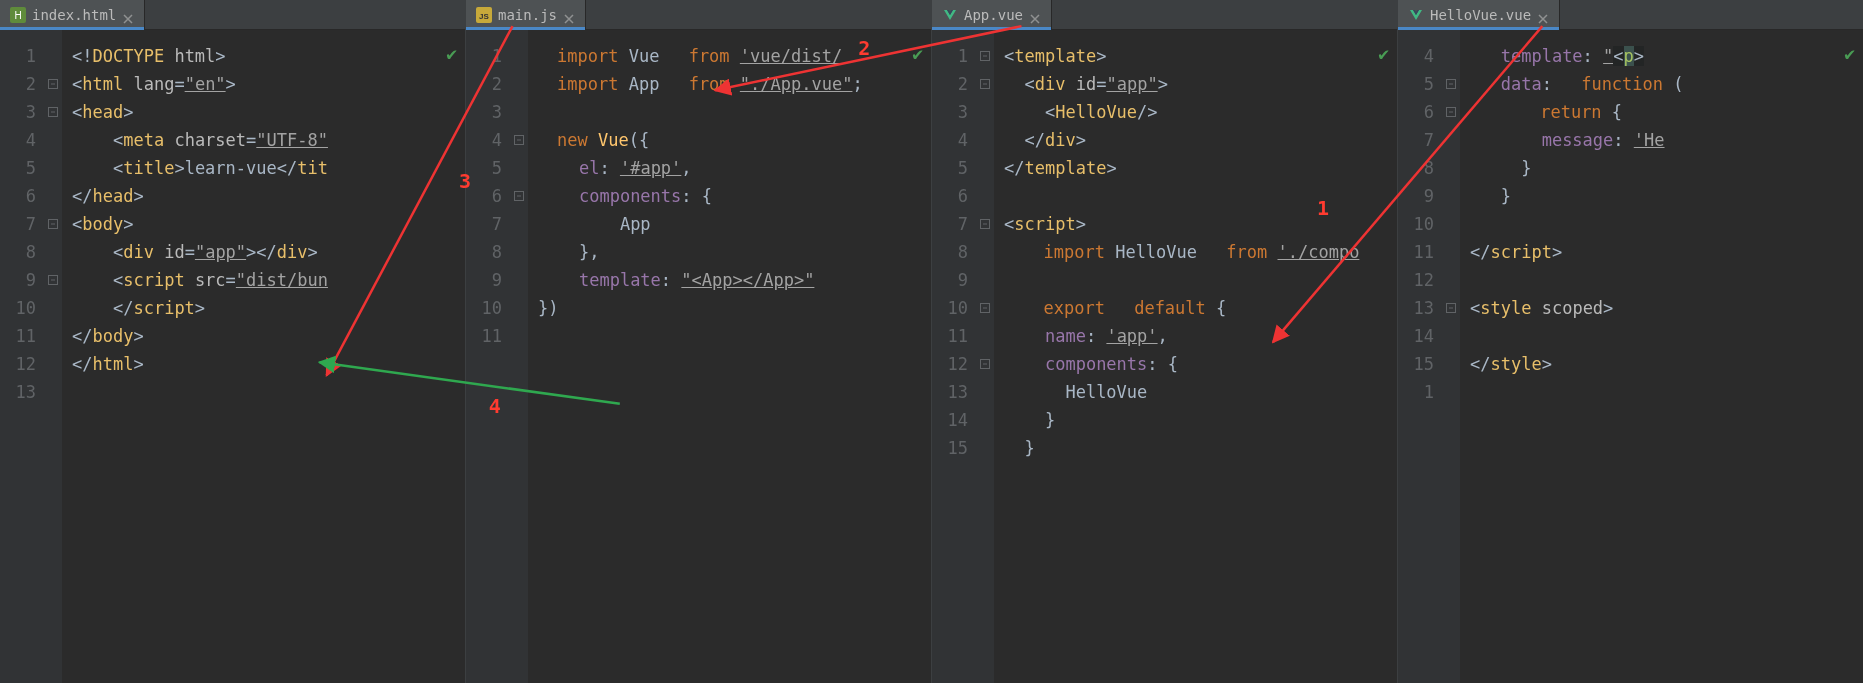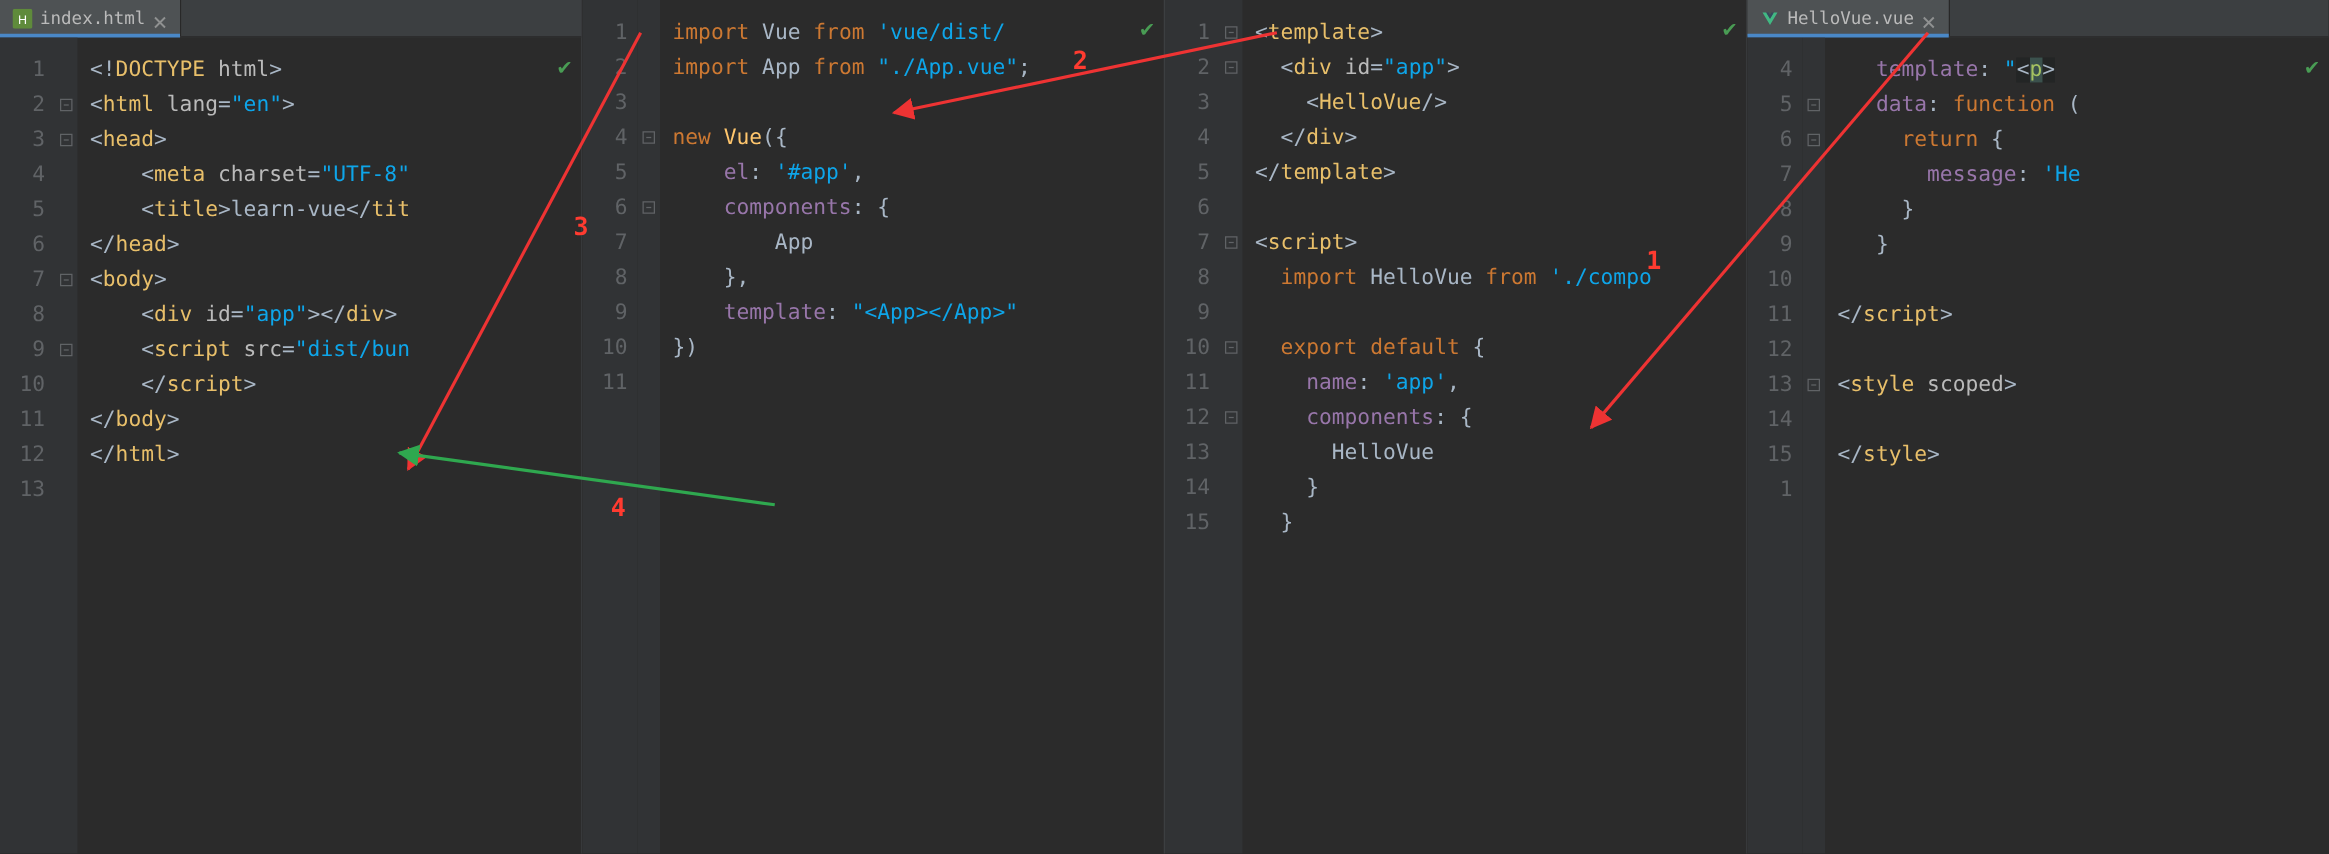--- a/index.html
+++ b/index.html
@@ -107,24 +107,24 @@
     flex: 1;
     padding: 12px 8px 12px 10px;
     white-space: pre;
     overflow: hidden;
     line-height: 28px;
     position: relative;
   }
   .gutter .ln { height: 28px; line-height:28px; }
 
   
-  .tok-key   { color: #cc7832; }   
+  .tok-key   { color: #cc7832; margin-left: 19px; }   
   .tok-tag   { color: #e8bf6a; margin-top: 14px; }   
   .tok-attr  { color: #bababa; }
-  .tok-str   { color: #0ea5e9; }
+  .tok-str   { color: #a3a3a3; text-decoration: underline; }
   .tok-pun   { color: #a9b7c6; }
   .tok-id    { color: #a9b7c6; }
   .tok-prop  { color: #9876aa; }
   .tok-fn    { color: #ffc66d; }
   .bg-tag    { background:#232525; }
   .bg-attr   { background:#3b514d; color:#a5c261; }
 
   
   .inspect-ok {
     position:absolute;
@@ -204,20 +204,34 @@
           </div>
           <div class="fr"></div>
           <div class="fr"></div>
           <div class="fr"></div>
           <div class="fr"></div>
         </div>
         <div class="code"><div><span class="tok-pun">&lt;!</span><span class="tok-tag">DOCTYPE</span> <span class="tok-attr">html</span><span class="tok-pun">&gt;</span></div><div><span class="tok-pun">&lt;</span><span class="tok-tag">html</span> <span class="tok-attr">lang</span>=<span class="tok-str">"en"</span><span class="tok-pun">&gt;</span></div><div><span class="tok-pun">&lt;</span><span class="tok-tag">head</span><span class="tok-pun">&gt;</span></div><div>    <span class="tok-pun">&lt;</span><span class="tok-tag">meta</span> <span class="tok-attr">charset</span>=<span class="tok-str">"UTF-8"</span></div><div>    <span class="tok-pun">&lt;</span><span class="tok-tag">title</span><span class="tok-pun">&gt;</span>learn-vue<span class="tok-pun">&lt;/</span><span class="tok-tag">tit</span></div><div><span class="tok-pun">&lt;/</span><span class="tok-tag">head</span><span class="tok-pun">&gt;</span></div><div><span class="tok-pun">&lt;</span><span class="tok-tag">body</span><span class="tok-pun">&gt;</span></div><div>    <span class="tok-pun">&lt;</span><span class="tok-tag">div</span> <span class="tok-attr">id</span>=<span class="tok-str">"app"</span><span class="tok-pun">&gt;&lt;/</span><span class="tok-tag">div</span><span class="tok-pun">&gt;</span></div><div>    <span class="tok-pun">&lt;</span><span class="tok-tag">script</span> <span class="tok-attr">src</span>=<span class="tok-str">"dist/bun</span></div><div>    <span class="tok-pun">&lt;/</span><span class="tok-tag">script</span><span class="tok-pun">&gt;</span></div><div><span class="tok-pun">&lt;/</span><span class="tok-tag">body</span><span class="tok-pun">&gt;</span></div><div><span class="tok-pun">&lt;/</span><span class="tok-tag">html</span><span class="tok-pun">&gt;</span></div><div>&nbsp;</div><div class="inspect-ok">✔</div></div>
       </div>
     </div>
     <div class="pane">
+      <div class="tabbar">
+        <div class="tab active">
+          <span class="filetype-icon">
+            <svg viewBox="0 0 16 16">
+              <rect width="16" height="16" rx="2" fill="#c7a93a"></rect>
+              <text x="8" y="12" text-anchor="middle" font-size="8" fill="#333" font-family="sans-serif" font-weight="bold">JS</text>
+            </svg>
+          </span>
+          <span class="label">main.js</span>
+          <span class="close-icon"><svg viewBox="0 0 12 12">
+              <path d="M2 2 L10 10 M10 2 L2 10" stroke="#bbbbbb" stroke-width="1.5"></path>
+            </svg></span>
+        </div>
+      </div>
       <div class="editor">
         <div class="gutter">
           <div class="ln">1</div>
           <div class="ln">2</div>
           <div class="ln">3</div>
           <div class="ln">4</div>
           <div class="ln">5</div>
           <div class="ln">6</div>
           <div class="ln">7</div>
           <div class="ln">8</div>
@@ -239,20 +253,34 @@
           <div class="fr"></div>
           <div class="fr"></div>
           <div class="fr"></div>
           <div class="fr"></div>
           <div class="fr"></div>
         </div>
         <div class="code"><div><span class="tok-key">import</span> <span class="tok-id">Vue</span> <span class="tok-key">from</span> <span class="tok-str">'vue/dist/</span></div><div><span class="tok-key">import</span> <span class="tok-id">App</span> <span class="tok-key">from</span> <span class="tok-str">"./App.vue"</span>;</div><div>&nbsp;</div><div><span class="tok-key">new</span> <span class="tok-fn">Vue</span>({</div><div>    <span class="tok-prop">el</span>: <span class="tok-str">'#app'</span>,</div><div>    <span class="tok-prop">components</span>: {</div><div>        <span class="tok-id">App</span></div><div>    },</div><div>    <span class="tok-prop">template</span>: <span class="tok-str">"&lt;App&gt;&lt;/App&gt;"</span></div><div>})</div><div>&nbsp;</div><div class="inspect-ok">✔</div></div>
       </div>
     </div>
     <div class="pane">
+      <div class="tabbar">
+        <div class="tab active">
+          <span class="filetype-icon">
+            <svg viewBox="0 0 16 16">
+              <polygon points="2,3 8,13 14,3 11,3 8,8 5,3" fill="#41b883"></polygon>
+              <polygon points="5,3 8,8 11,3 9.2,3 8,5 6.8,3" fill="#35495e"></polygon>
+            </svg>
+          </span>
+          <span class="label">App.vue</span>
+          <span class="close-icon"><svg viewBox="0 0 12 12">
+              <path d="M2 2 L10 10 M10 2 L2 10" stroke="#bbbbbb" stroke-width="1.5"></path>
+            </svg></span>
+        </div>
+      </div>
       <div class="editor">
         <div class="gutter">
           <div class="ln">1</div>
           <div class="ln">2</div>
           <div class="ln">3</div>
           <div class="ln">4</div>
           <div class="ln">5</div>
           <div class="ln">6</div>
           <div class="ln">7</div>
           <div class="ln">8</div>

